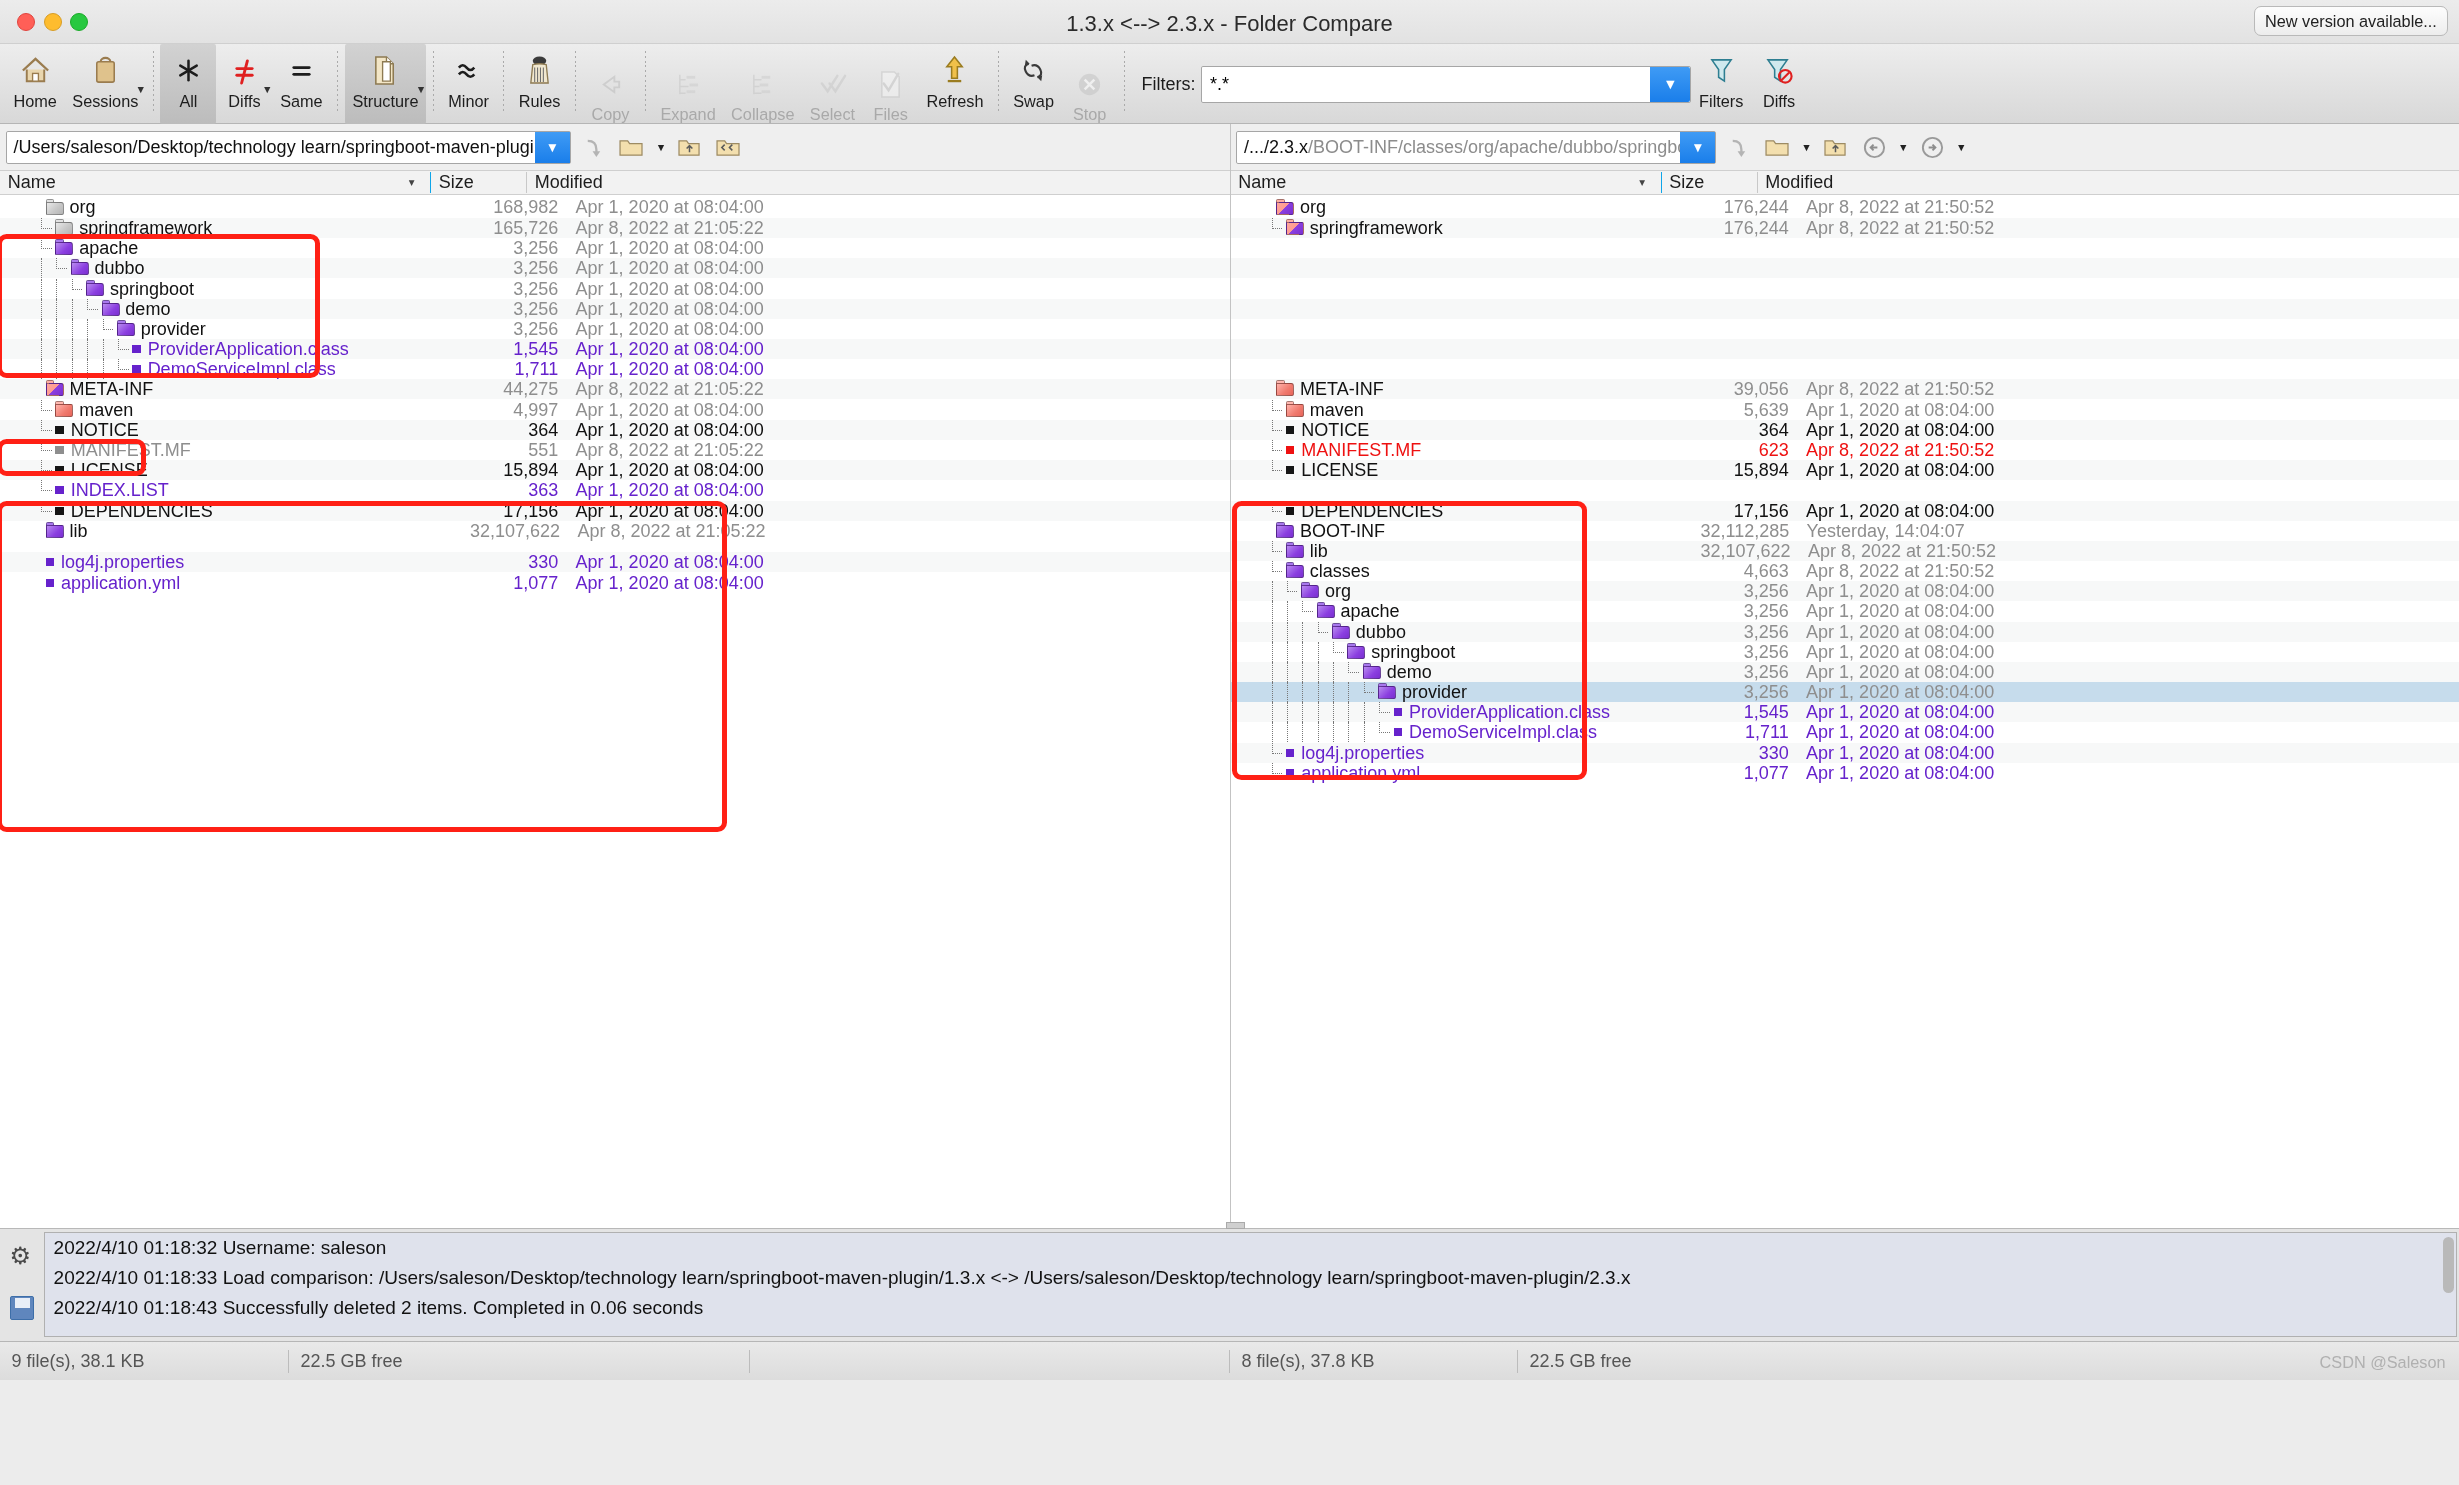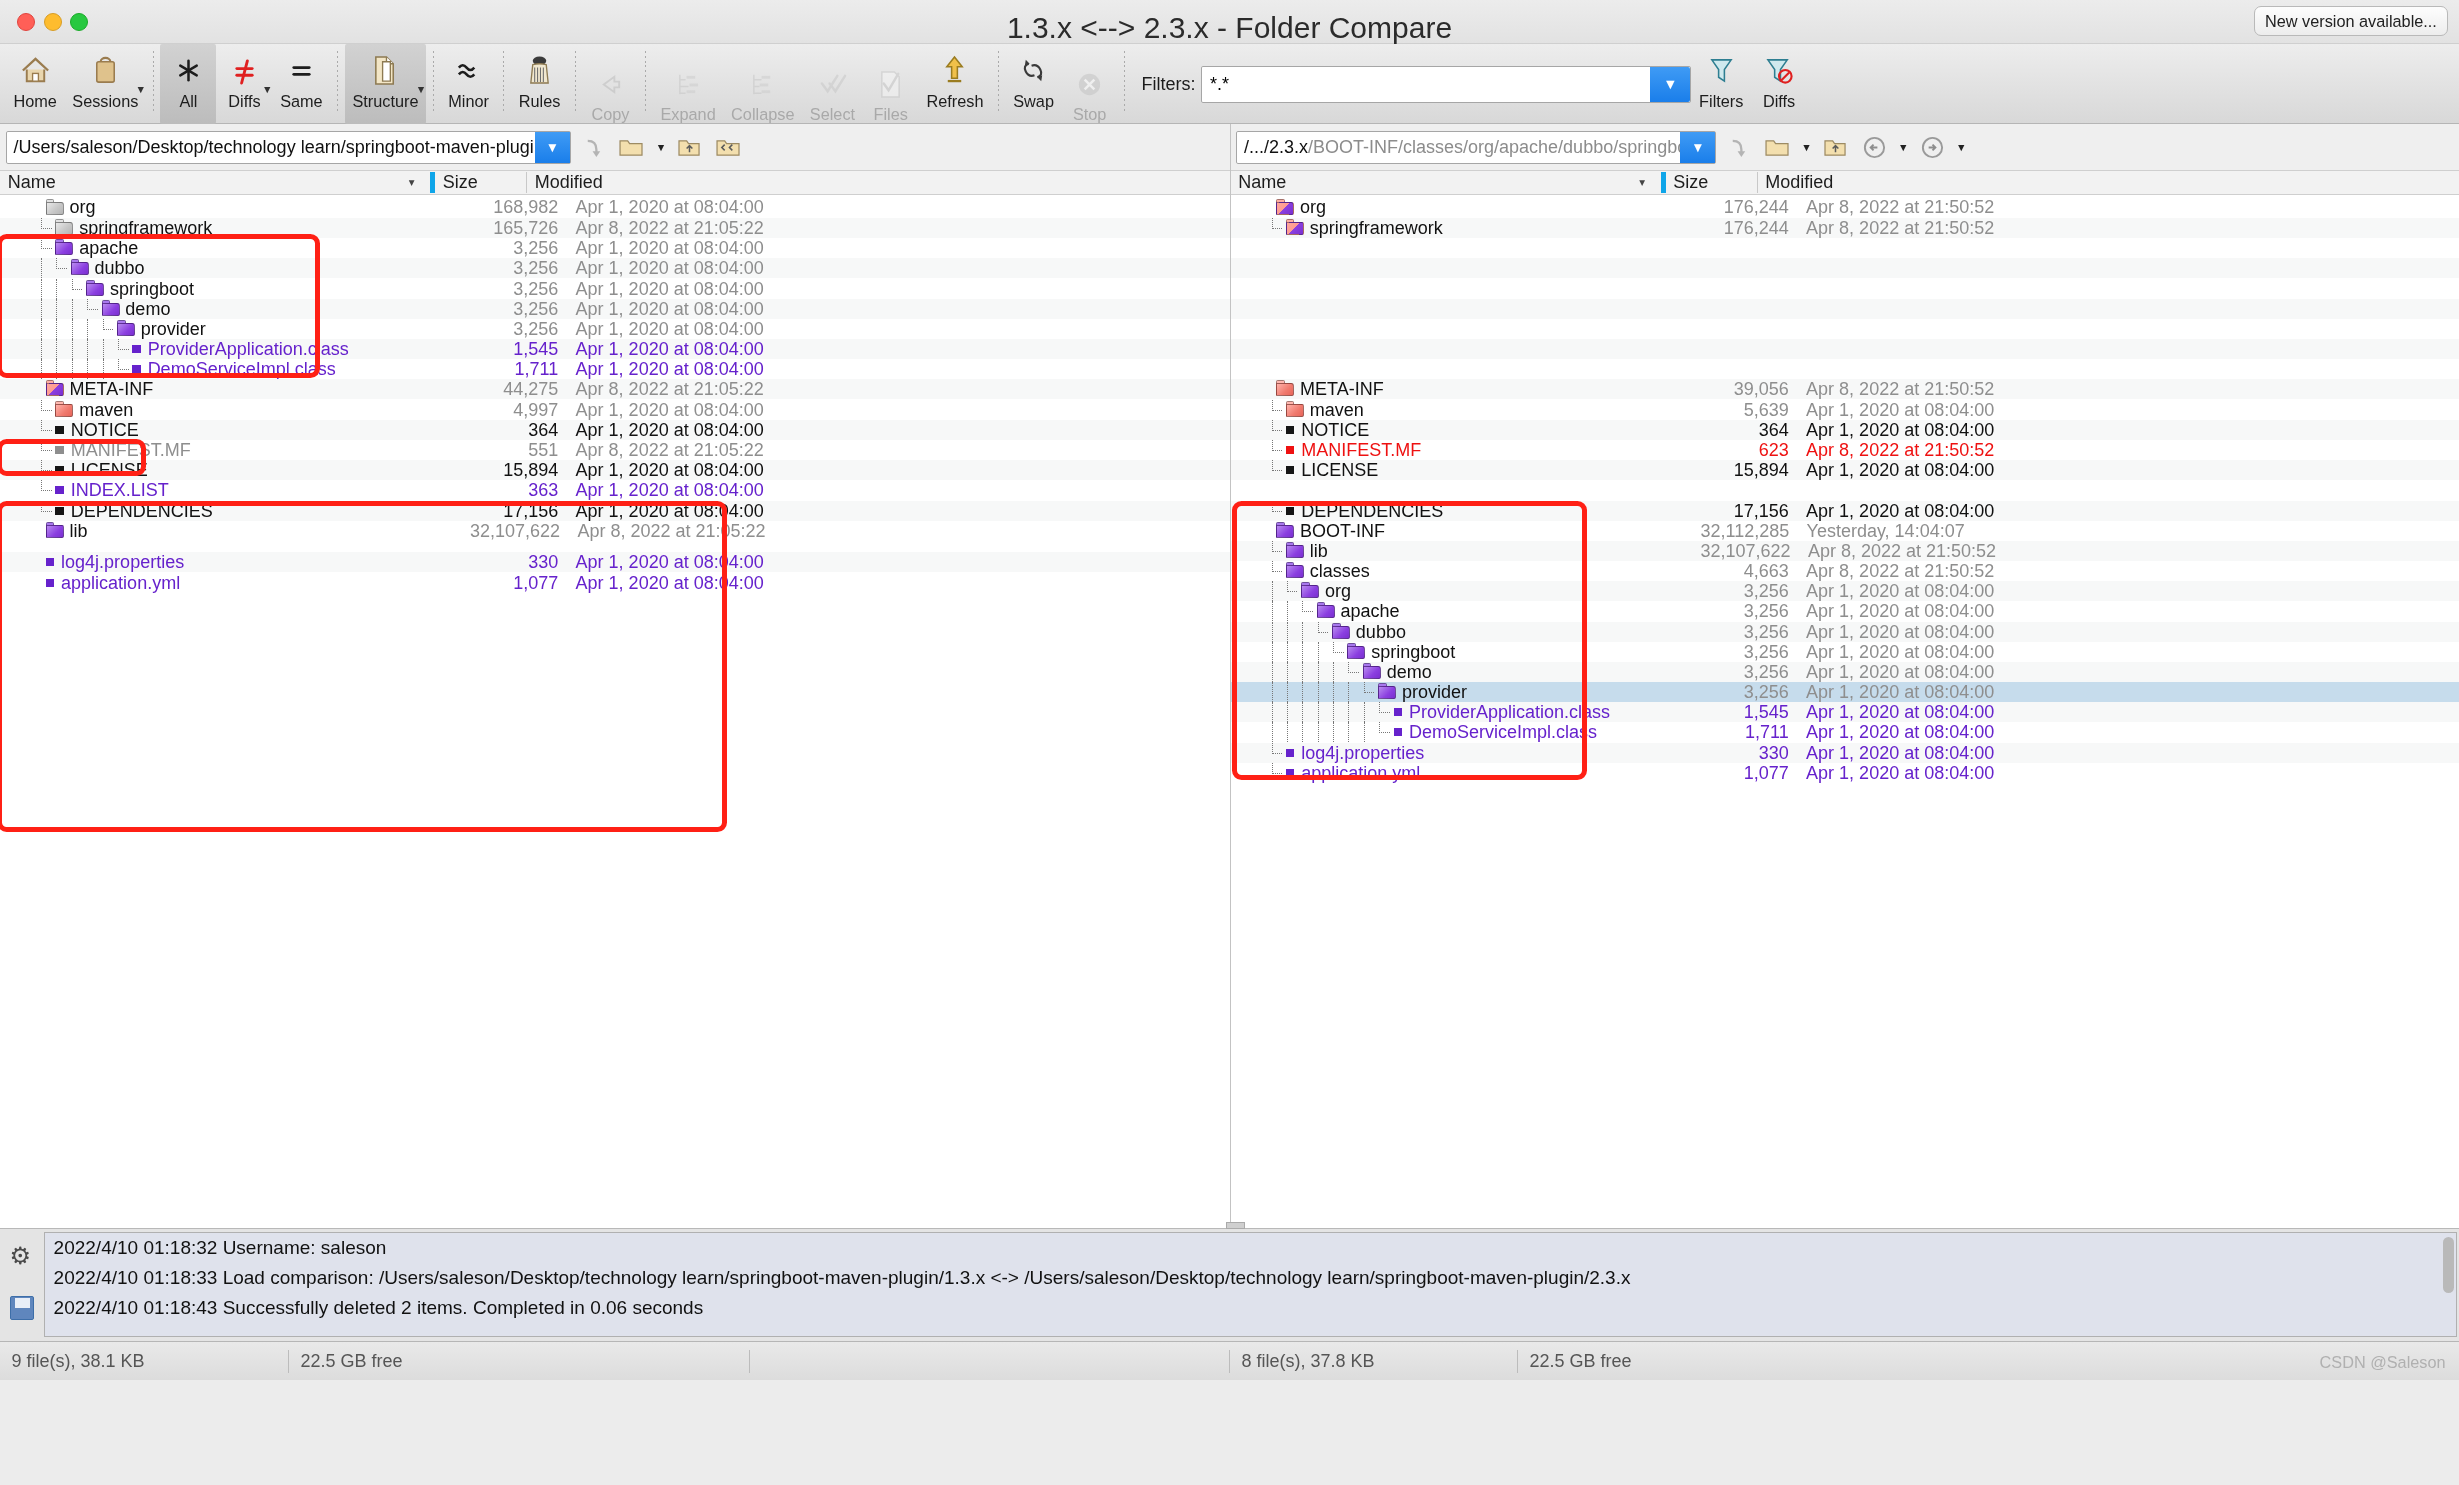--- a/index.html
+++ b/index.html
@@ -16,21 +16,21 @@
     background:linear-gradient(to bottom,#ececec,#e2e2e2);
     border-bottom:1px solid #cfcfcf;
   }
   .traffic { position:absolute; left:17.3px; top:13.4px; display:flex; gap:8.6px; }
   .dot { width:18px; height:18px; border-radius:50%; }
   .dot.red{background:#ff5f57;border:1px solid #e0443e;}
   .dot.yellow{background:#febc2e;border:1px solid #d89d25;}
   .dot.green{background:#28c840;border:1px solid #1aab29;}
   .win-title {
     position:absolute; left:0; right:0; top:10.6px; text-align:center;
-    font-size:30px; color:#2b2b2b;
+    font-size:22px; color:#2b2b2b;
   }
   .newver {
     position:absolute; right:11.5px; top:5.8px;
     font-size:16.3px; padding:4.8px 9.6px;
     border:1px solid #b9b9b9; border-radius:7px;
     background:linear-gradient(to bottom,#fdfdfd,#ededed);
     color:#222;
   }
 
   
@@ -80,21 +80,21 @@
       display:flex; align-items:center; justify-content:center; font-size:13.4px; }
   .pathicon { width:33px; height:33px; display:flex; align-items:center; justify-content:center; }
   .mini-caret { font-size:10.6px; color:#222; width:13.4px; text-align:center; }
 
   
   .colhdr { height:25px; display:flex; background:#f2f2f2;
       border-top:1px solid #cfcfcf; border-bottom:1px solid #cfcfcf; align-items:center;
       font-size:18px; color:#1c1c1c; }
   .ch-name { flex:0 0 430px; padding-left:7.7px; position:relative; }
   .ch-name .sortcaret { position:absolute; right:15.4px; top:2.9px; font-size:11.5px; color:#444;}
-  .ch-size { flex:0 0 96px; border-left:5px solid #0ea5e9; padding-left:7.7px;}
+  .ch-size { flex:0 0 96px; border-left:1px solid #0ea5e9; padding-left:7.7px;}
   .ch-mod  { flex:1 1 auto; border-left:1px solid #c8c8c8; padding-left:7.7px;}
 
   
   .filelist { position:relative; height:1033px; background:#fff; overflow:hidden; }
   .row { position:absolute; left:0; right:0; height:20px; display:flex; align-items:center;padding-left:40px; }
   .row.alt { background:#f7f8f8; }
   .row.sel { background:#c6dcec; }
   .cell-name { flex:0 0 430px; display:flex; align-items:center; height:20px; white-space:nowrap;
       font-size:18px; }
   .cell-size { flex:0 0 96px; text-align:right; padding-right:7.7px; font-size:18px; }

